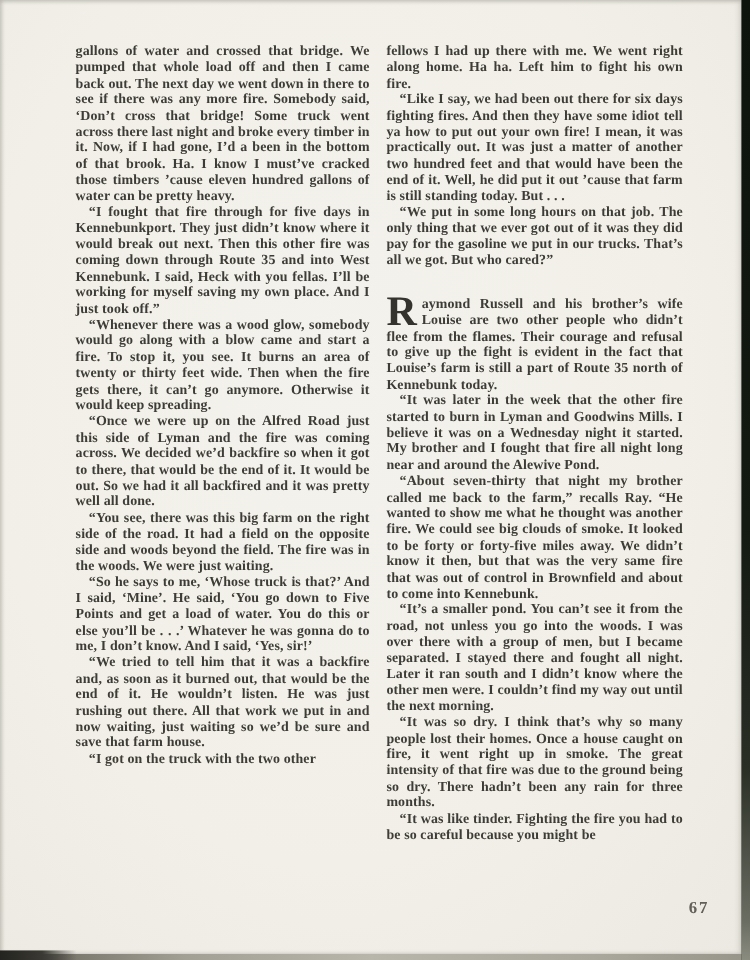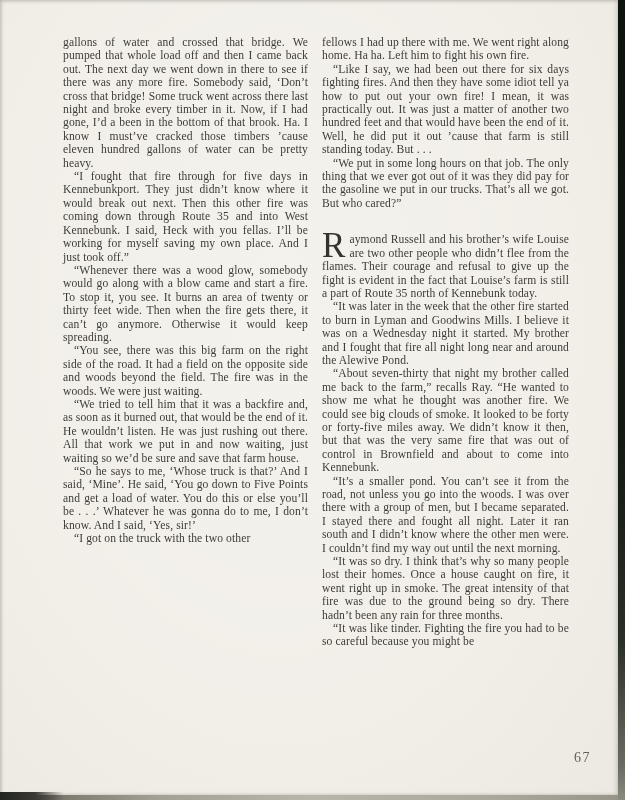--- a/index.html
+++ b/index.html
@@ -17,20 +17,21 @@
   .page {
     position: absolute;
     left: 0;
     top: 0;
     right: 7px;
     bottom: 5px;
     background: radial-gradient(ellipse at 45% 40%, #f4f2ec 0%, #f1efe8 60%, #ebe9e1 100%);
     box-shadow: inset 2px 0 3px rgba(120,116,108,0.25),
                 inset 0 2px 3px rgba(140,136,128,0.18),
                 inset -2px 0 4px rgba(120,116,108,0.22);
+    font-weight: bold;
   }
   .edge-right {
     position: absolute;
     right: 0;
     top: 0;
     width: 7px;
     height: 100%;
     background: linear-gradient(to bottom, #0d130d 0%, #131a12 55%, #2a2f26 80%, #6a6d62 96%, #8a8c80 100%);
   }
   .edge-bottom {
@@ -85,23 +86,24 @@
 </style>
 </head>
 <body>
 
 <div class="page">
 
   <div class="column column-left">
     <p class="para noindent">gallons of water and crossed that bridge. We pumped that whole load off and then I came back out. The next day we went down in there to see if there was any more fire. Somebody said, ‘Don’t cross that bridge! Some truck went across there last night and broke every timber in it. Now, if I had gone, I’d a been in the bottom of that brook. Ha. I know I must’ve cracked those timbers ’cause eleven hundred gallons of water can be pretty heavy.</p>
     <p class="para">“I fought that fire through for five days in Kennebunkport. They just didn’t know where it would break out next. Then this other fire was coming down through Route 35 and into West Kennebunk. I said, Heck with you fellas. I’ll be working for myself saving my own place. And I just took off.”</p>
     <p class="para">“Whenever there was a wood glow, somebody would go along with a blow came and start a fire. To stop it, you see. It burns an area of twenty or thirty feet wide. Then when the fire gets there, it can’t go anymore. Otherwise it would keep spreading.</p>
+    <p class="para">“Once we were up on the Alfred Road just this side of Lyman and the fire was coming across. We decided we’d backfire so when it got to there, that would be the end of it. It would be out. So we had it all backfired and it was pretty well all done.</p>
     <p class="para">“You see, there was this big farm on the right side of the road. It had a field on the opposite side and woods beyond the field. The fire was in the woods. We were just waiting.</p>
+    <p class="para">“So he says to me, ‘Whose truck is that?’ And I said, ‘Mine’. He said, ‘You go down to Five Points and get a load of water. You do this or else you’ll be . . .’ Whatever he was gonna do to me, I don’t know. And I said, ‘Yes, sir!’</p>
     <p class="para">“We tried to tell him that it was a backfire and, as soon as it burned out, that would be the end of it. He wouldn’t listen. He was just rushing out there. All that work we put in and now waiting, just waiting so we’d be sure and save that farm house.</p>
-    <p class="para">“So he says to me, ‘Whose truck is that?’ And I said, ‘Mine’. He said, ‘You go down to Five Points and get a load of water. You do this or else you’ll be . . .’ Whatever he was gonna do to me, I don’t know. And I said, ‘Yes, sir!’</p>
     <p class="para">“I got on the truck with the two other</p>
   </div>
 
   <div class="column column-right">
     <p class="para noindent">fellows I had up there with me. We went right along home. Ha ha. Left him to fight his own fire.</p>
     <p class="para">“Like I say, we had been out there for six days fighting fires. And then they have some idiot tell ya how to put out your own fire! I mean, it was practically out. It was just a matter of another two hundred feet and that would have been the end of it. Well, he did put it out ’cause that farm is still standing today. But . . .</p>
     <p class="para">“We put in some long hours on that job. The only thing that we ever got out of it was they did pay for the gasoline we put in our trucks. That’s all we got. But who cared?”</p>
     <p class="para noindent section-open"><span class="dropcap">R</span><span>aymond Russell and his brother’s wife Louise are two other people who didn’t flee from the flames. Their courage and refusal to give up the fight is evident in the fact that Louise’s farm is still a part of Route 35 north of Kennebunk today.</span></p>
     <p class="para">“It was later in the week that the other fire started to burn in Lyman and Goodwins Mills. I believe it was on a Wednesday night it started. My brother and I fought that fire all night long near and around the Alewive Pond.</p>
     <p class="para">“About seven-thirty that night my brother called me back to the farm,” recalls Ray. “He wanted to show me what he thought was another fire. We could see big clouds of smoke. It looked to be forty or forty-five miles away. We didn’t know it then, but that was the very same fire that was out of control in Brownfield and about to come into Kennebunk.</p>

